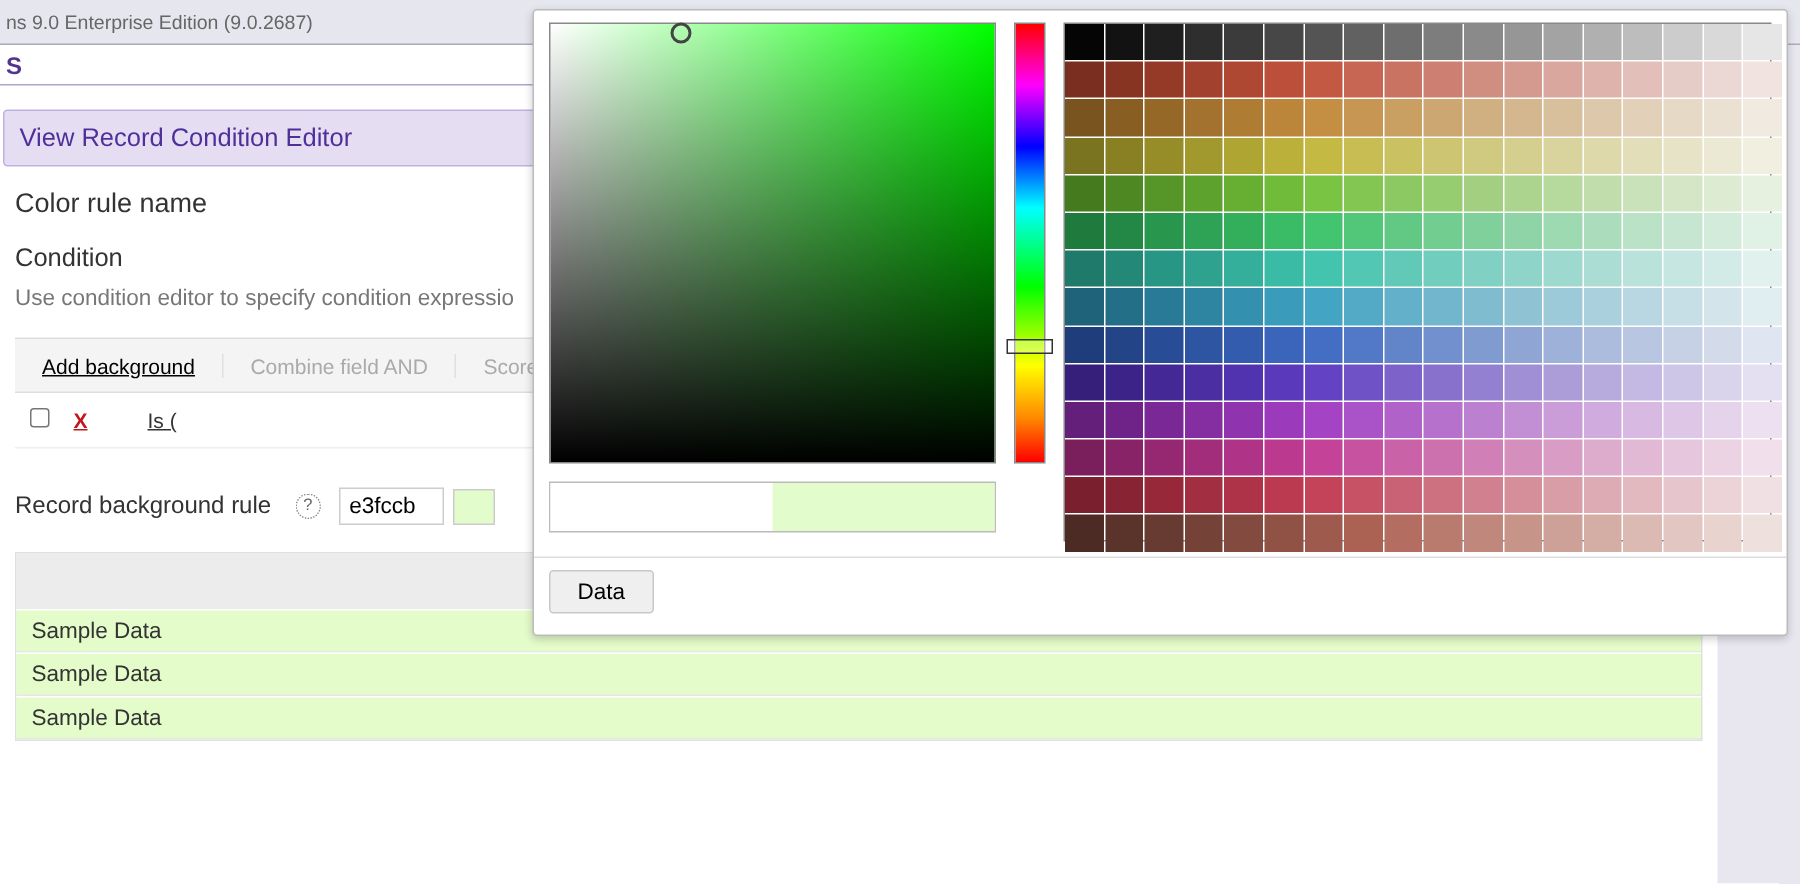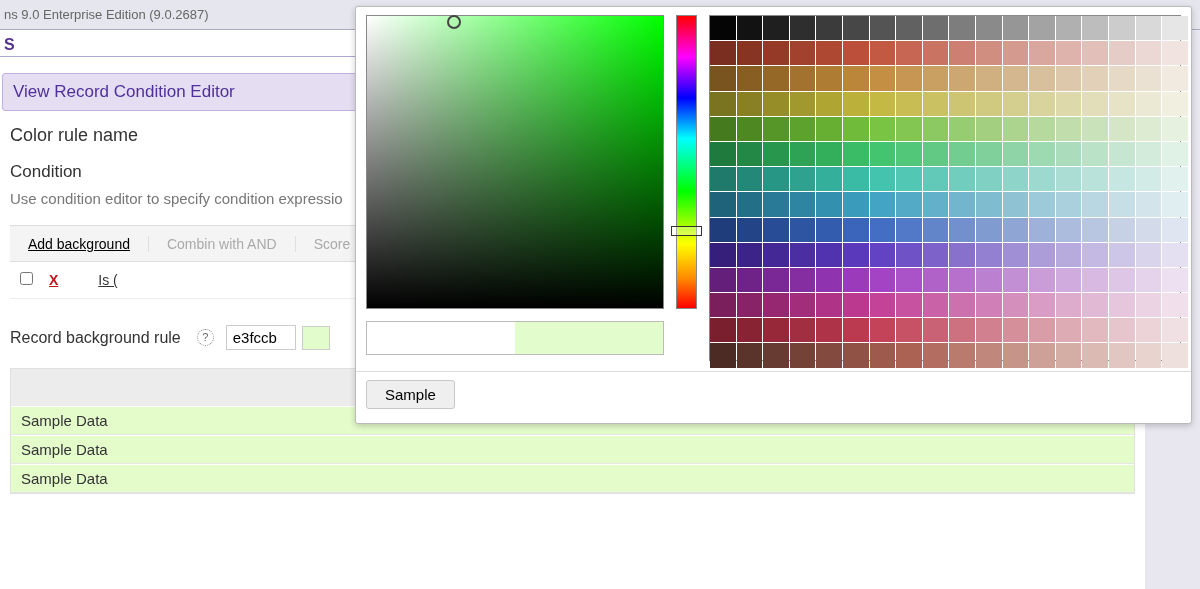--- a/index.html
+++ b/index.html
@@ -260,21 +260,21 @@
     <div class="form-row">
       <span class="form-label">Color rule name</span>
     </div>
 
     <div class="cond-label">Condition</div>
     <div class="cond-help">Use condition editor to specify condition expressio</div>
 
     <div class="cond-table">
       <div class="cond-hdr">
         <span class="hdr-cell first">Add background</span>
-        <span class="hdr-cell dim">Combin with AND</span>
+        <span class="hdr-cell dim">Combine field AND</span>
         <span class="hdr-cell dim" style="border-right:none">Score</span>
       </div>
       <div class="cond-row">
         <span class="row-cell">
           <input type="checkbox" class="chk" style="">
         </span>
         <span class="row-cell remove-x">X</span>
         <span class="row-cell op-link">Is (</span>
       </div>
     </div>
@@ -566,15 +566,15 @@
         <div style="background: rgb(225, 198, 193);"></div>
         <div style="background: rgb(232, 211, 207);"></div>
         <div style="background: rgb(238, 224, 221);"></div>
       </div>
 
   </div>
 
   <div class="popup-hr"></div>
 
   <div class="popup-bottom">
-    <button class="btn">Sample</button>
+    <button class="btn">Data</button>
   </div>
 </div>
 
 </body></html>

